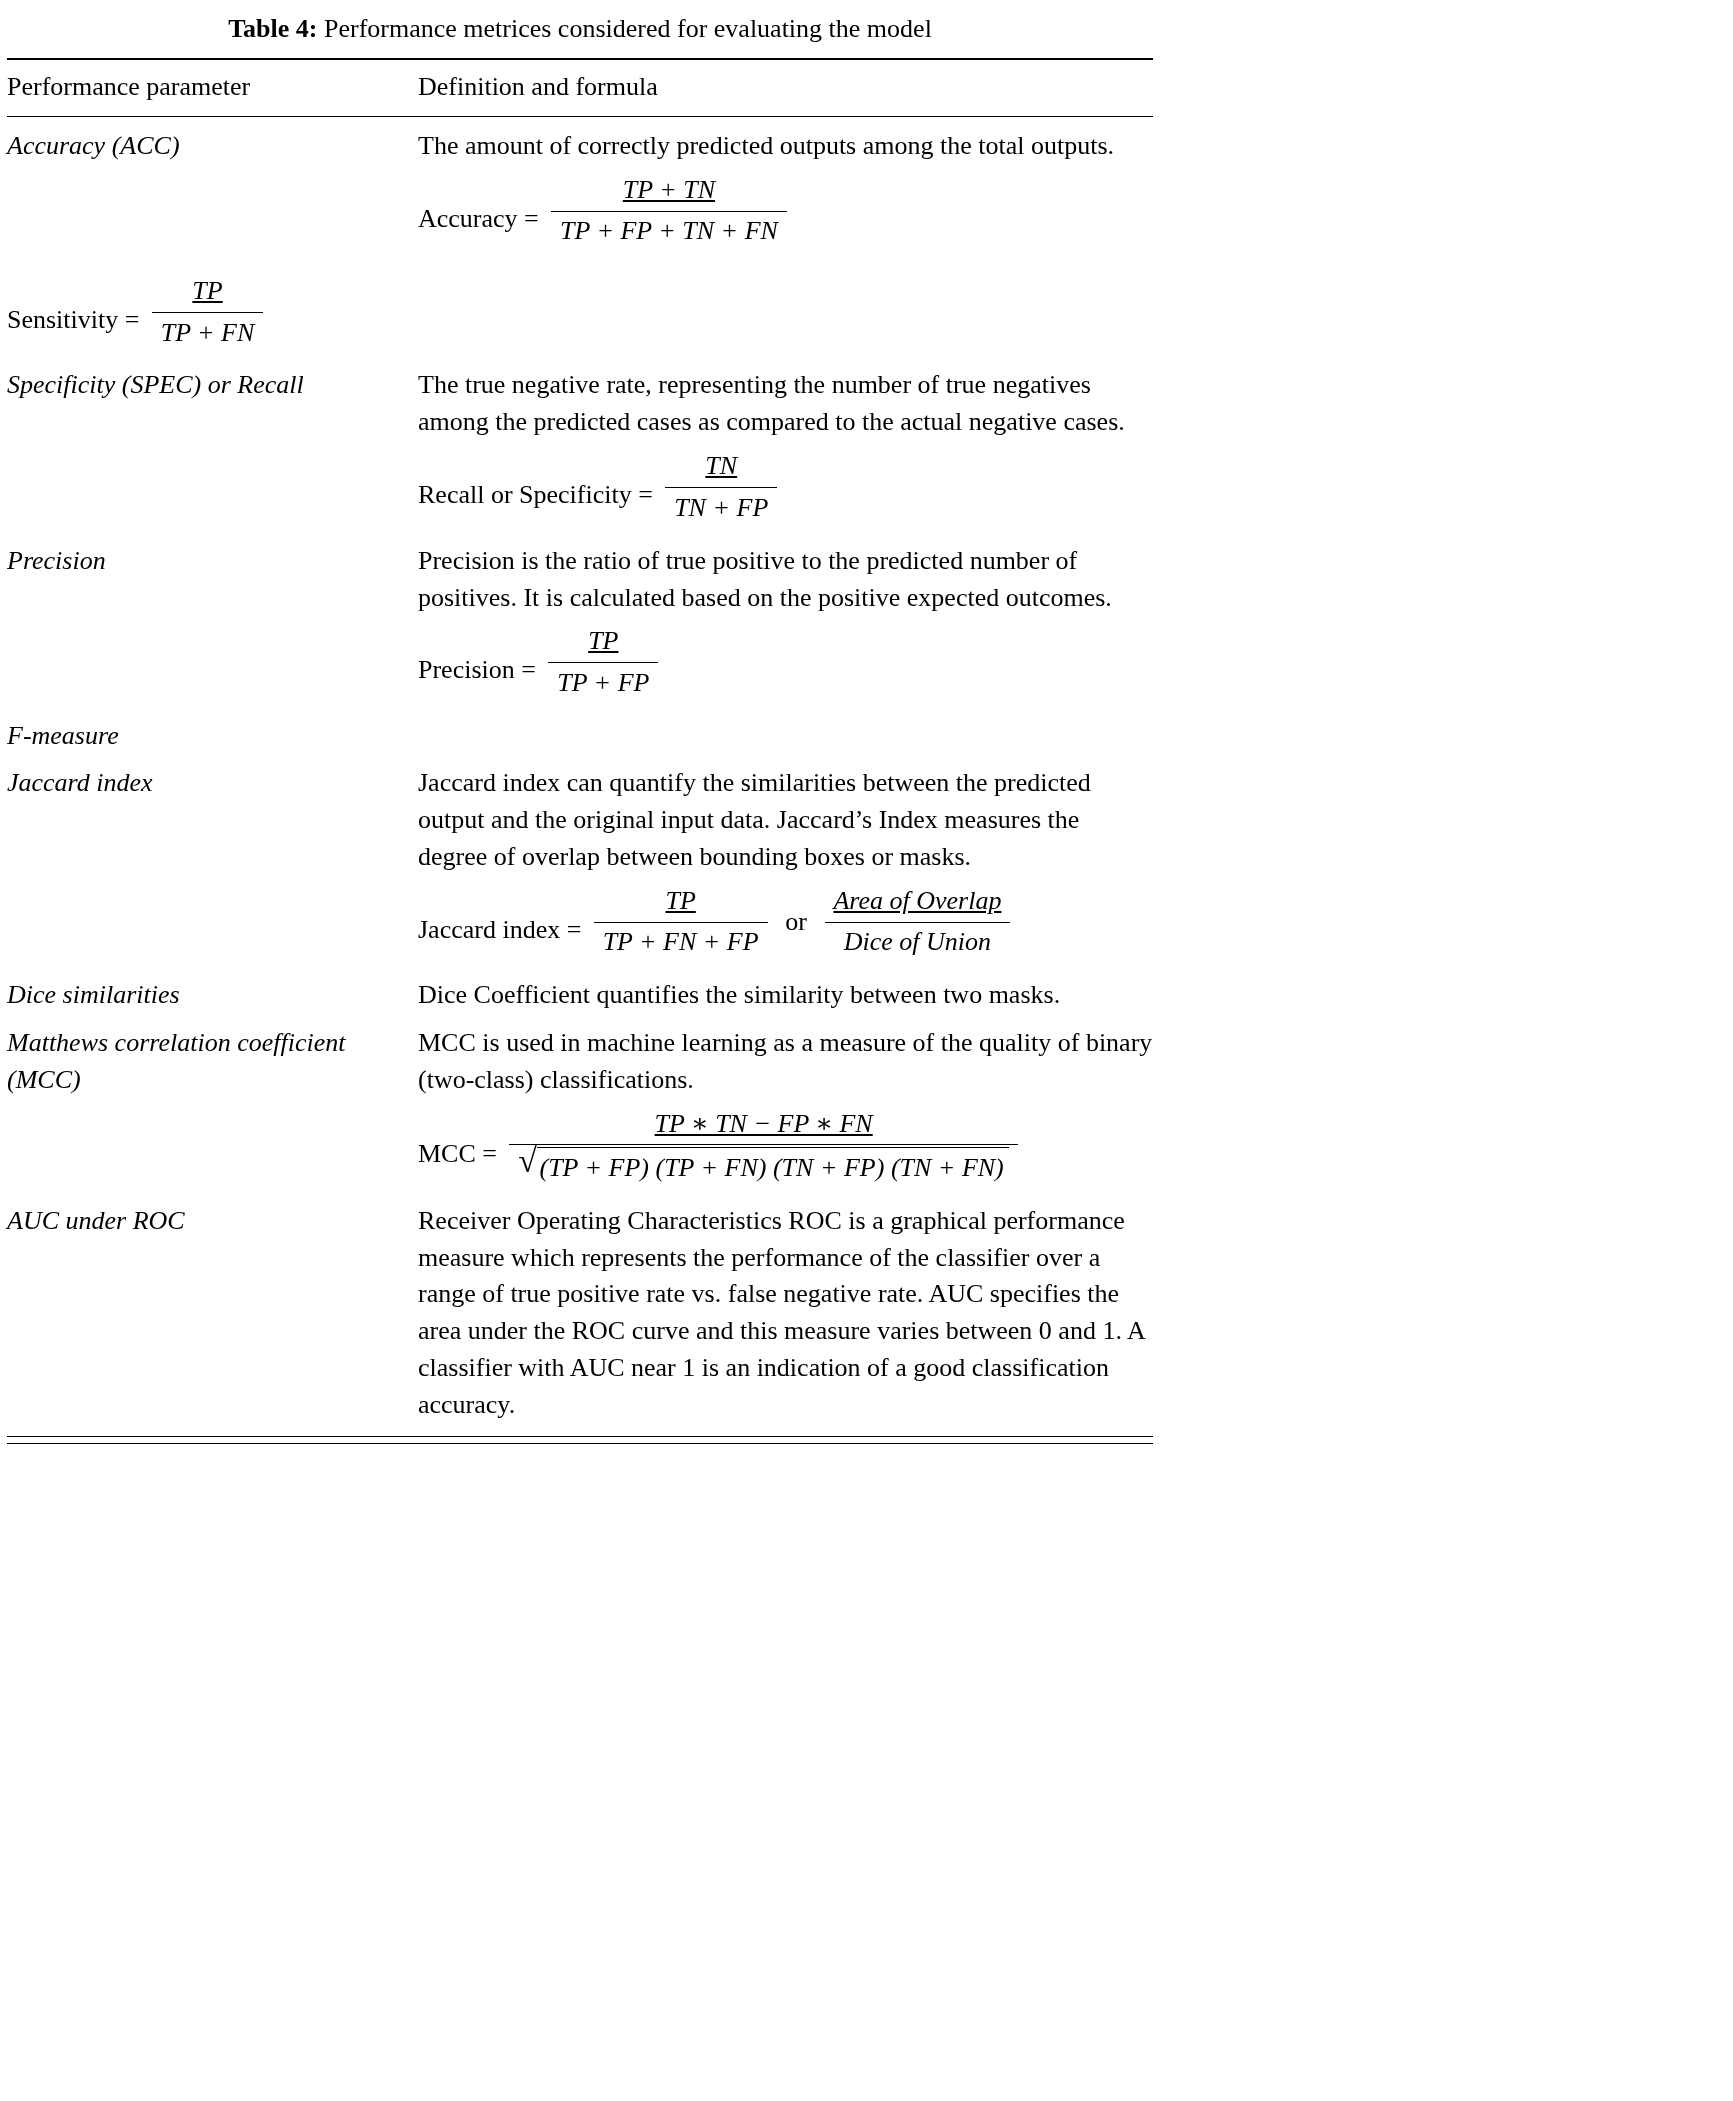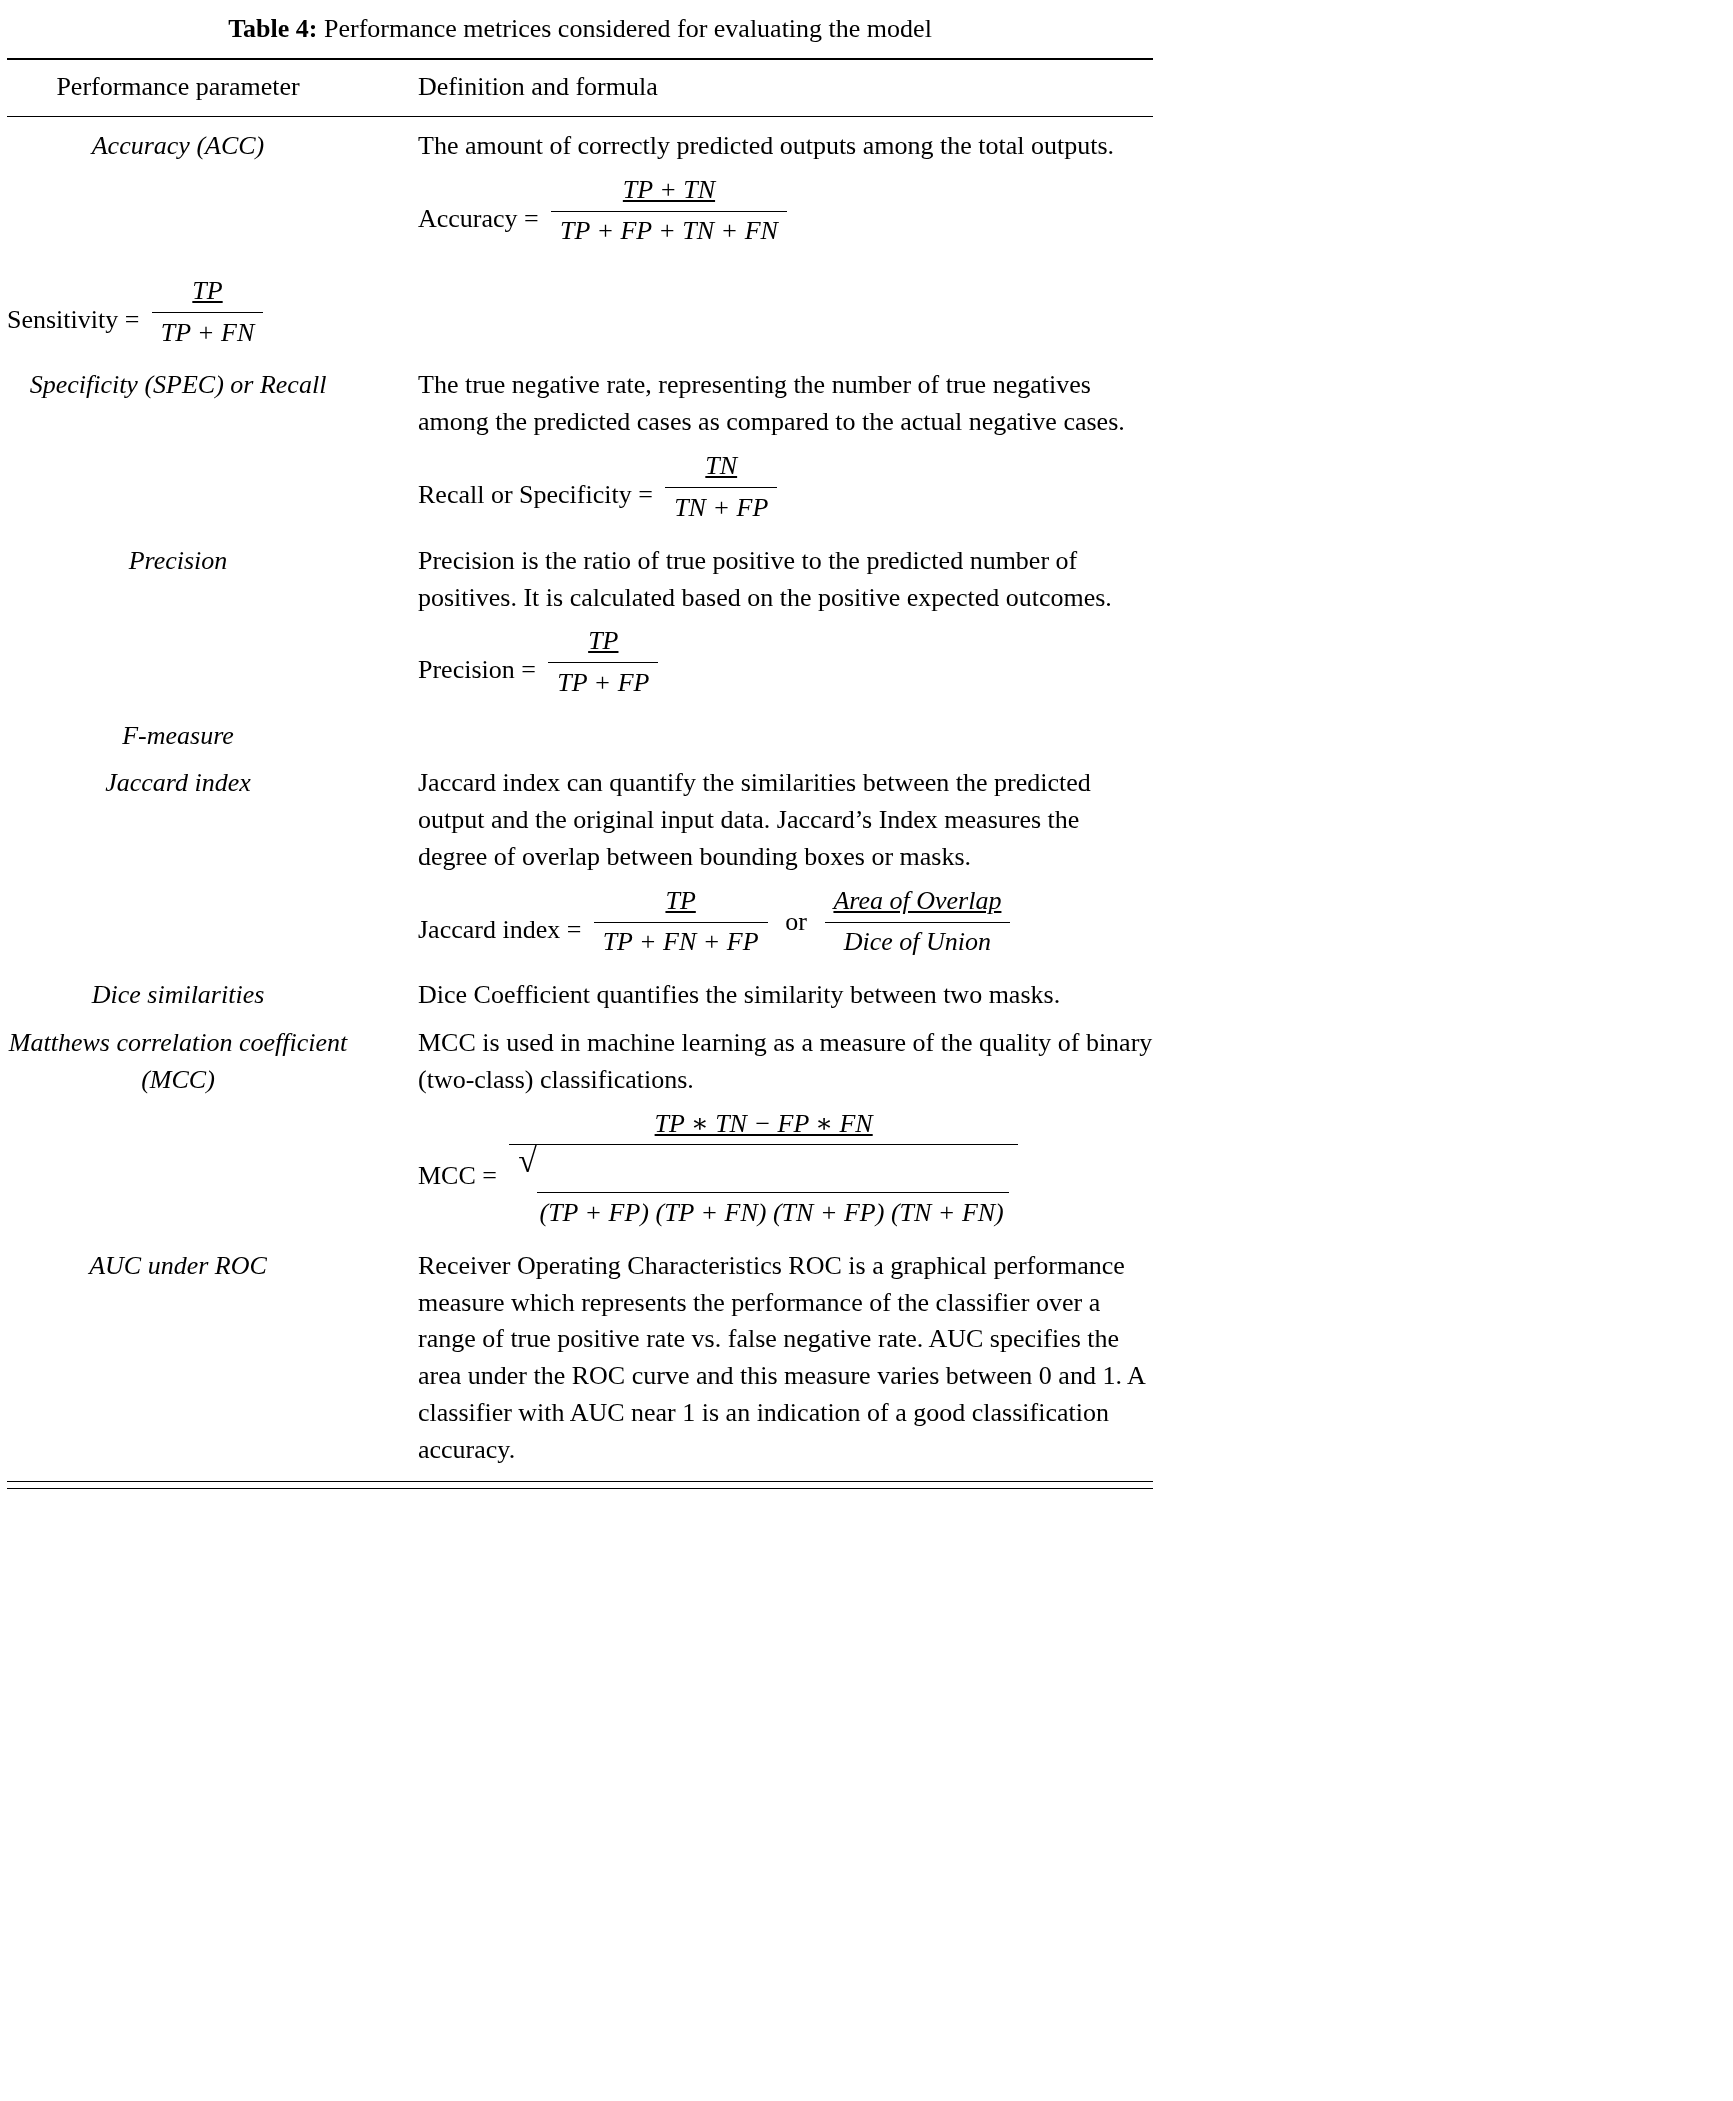--- a/index.html
+++ b/index.html
@@ -46,21 +46,20 @@
     padding: 8.9px 0 10.6px 0;
   }
   .row {
     display: flex;
     margin-top: 10.6px;
   }
   .col-param {
     flex: 0 0 411px;
     box-sizing: border-box;
     padding-right: 69px;
-    text-align: center;
   }
   .row .col-param {
     font-style: italic;
   }
   .col-def {
     flex: 1 1 auto;
     min-width: 0;
   }
   .definition {
     margin: 0;
@@ -105,21 +104,20 @@
     display: inline-block;
     font-size: 1.3em;
     line-height: 1;
     font-style: normal;
     transform: translateY(-3.5px);
   }
   .radicand {
     display: inline-block;
     border-top: 1.8px solid #000;
     padding: 1.8px 5.3px 0 2.7px;
-    margin-top: 45px;
   }
 </style>
 </head>
 <body>
 
 <div class="table-wrap">
 
   <div class="caption">
     <span class="cap-label">Table 4:</span><span> Performance metrices considered for evaluating the model</span>
   </div>

